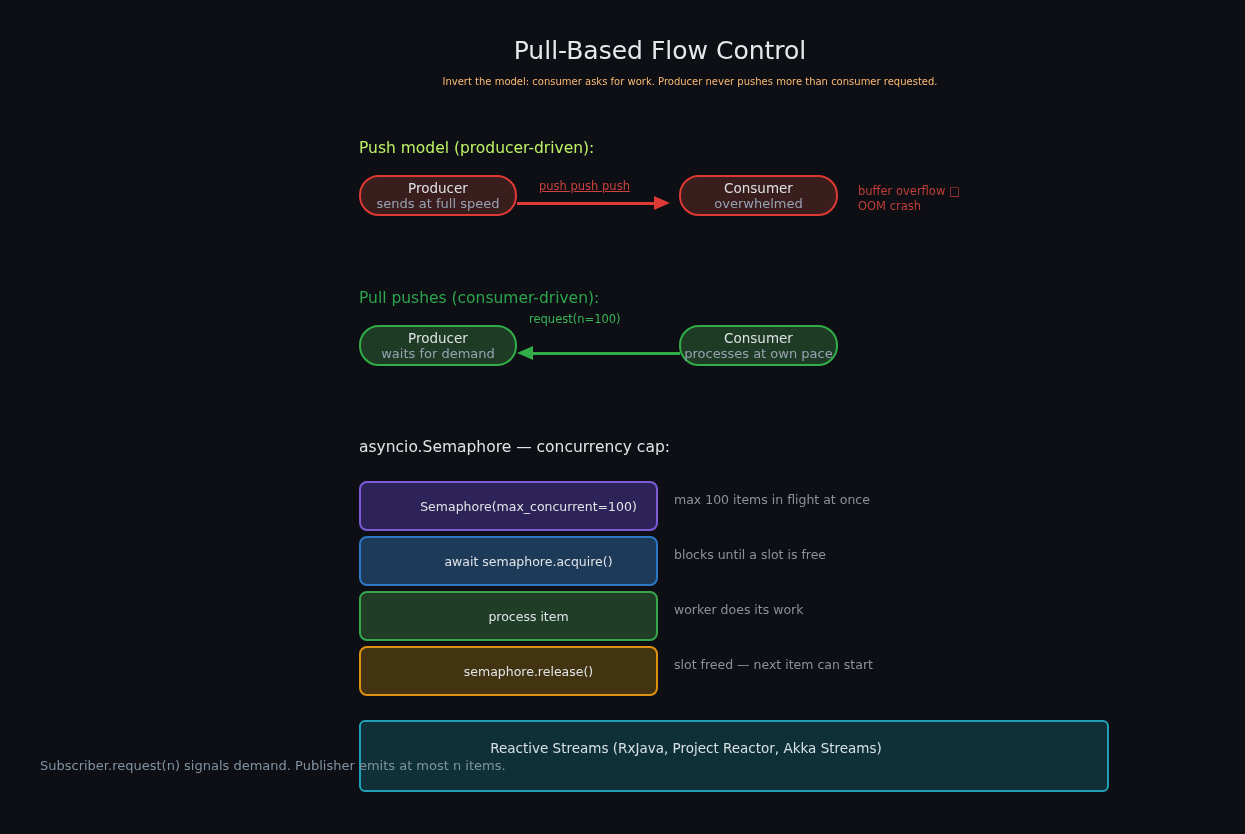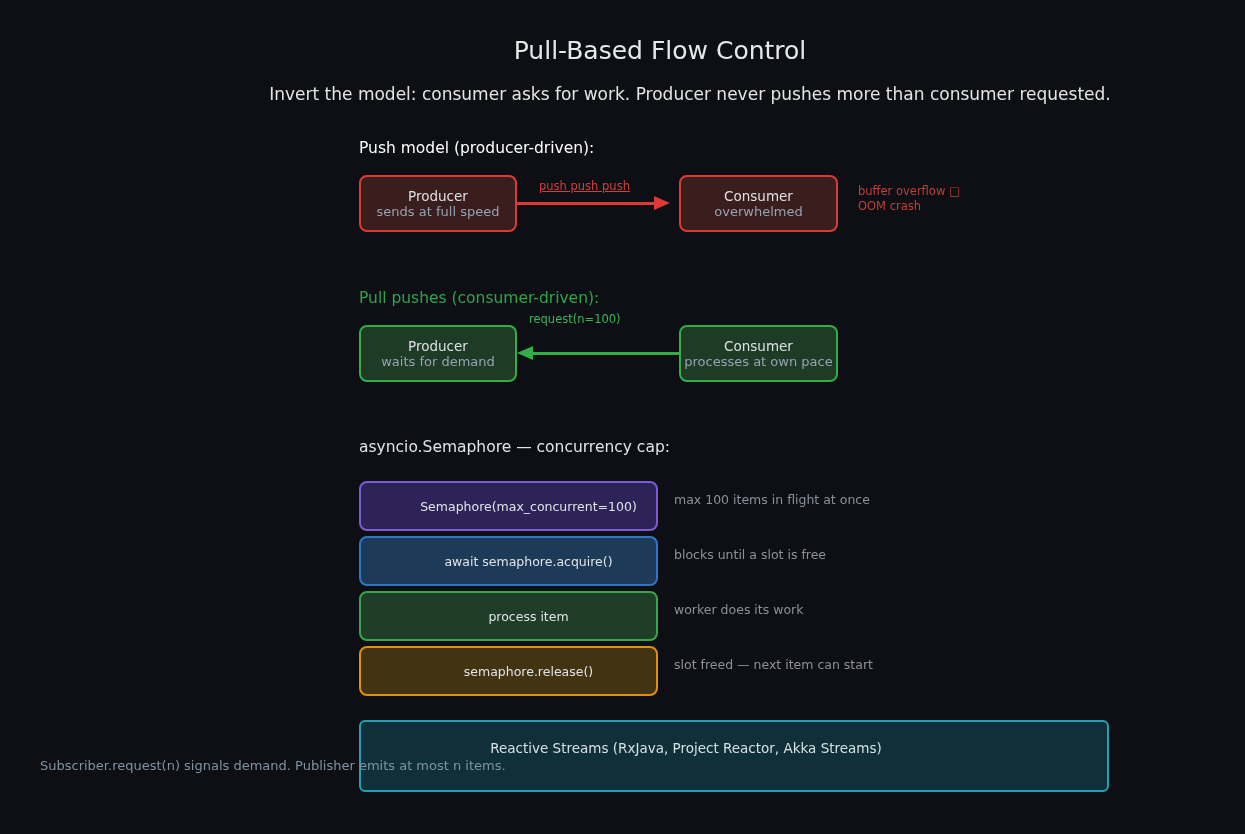--- a/index.html
+++ b/index.html
@@ -4,29 +4,29 @@
 <style>
   html,body{margin:0;padding:0;background:#0d0f14;}
   #canvas{
     position:relative;width:1245px;height:834px;overflow:hidden;
     background:#0d0f14;
     font-family:"DejaVu Sans","Liberation Sans",sans-serif;
   }
   .abs{position:absolute;}
 
   .page-title{left:660px;top:36px;transform:translateX(-50%);font-size:25px;color:#e6e8ea;white-space:nowrap;}
-  .page-subtitle{left:690px;top:84px;transform:translateX(-50%);font-size:17px;color:#e5e5e5;white-space:nowrap;}
+  .page-subtitle{left:690px;top:76px;transform:translateX(-50%);font-size:10px;color:#fdba74;white-space:nowrap;}
 
   .sec-heading{font-size:15.5px;white-space:nowrap;}
-  .heading-red{color:#ffffff;}
+  .heading-red{color:#bef264;}
   .heading-green{color:#2ca54d;}
   .heading-white{color:#e2e4e7;}
 
   .flowbox{
-    width:158px;height:57px;border-radius:8px;border:2px solid;
+    width:158px;height:41px;border-radius:20px;border:2px solid;
     box-sizing:border-box;display:flex;flex-direction:column;
     align-items:center;justify-content:center;line-height:16px;
   }
   .flowbox .box-title{font-size:13.5px;color:#dde0e4;white-space:nowrap;}
   .flowbox .box-sub{font-size:13px;color:#98a2b3;white-space:nowrap;}
   .box-red{background:#3a1d1d;border-color:#dd3a36;}
   .box-green{background:#1e3b26;border-color:#32ad47;}
 
   .arrow-line{height:3px;}
   .arrow-line.red{background:#dd3a36;}

